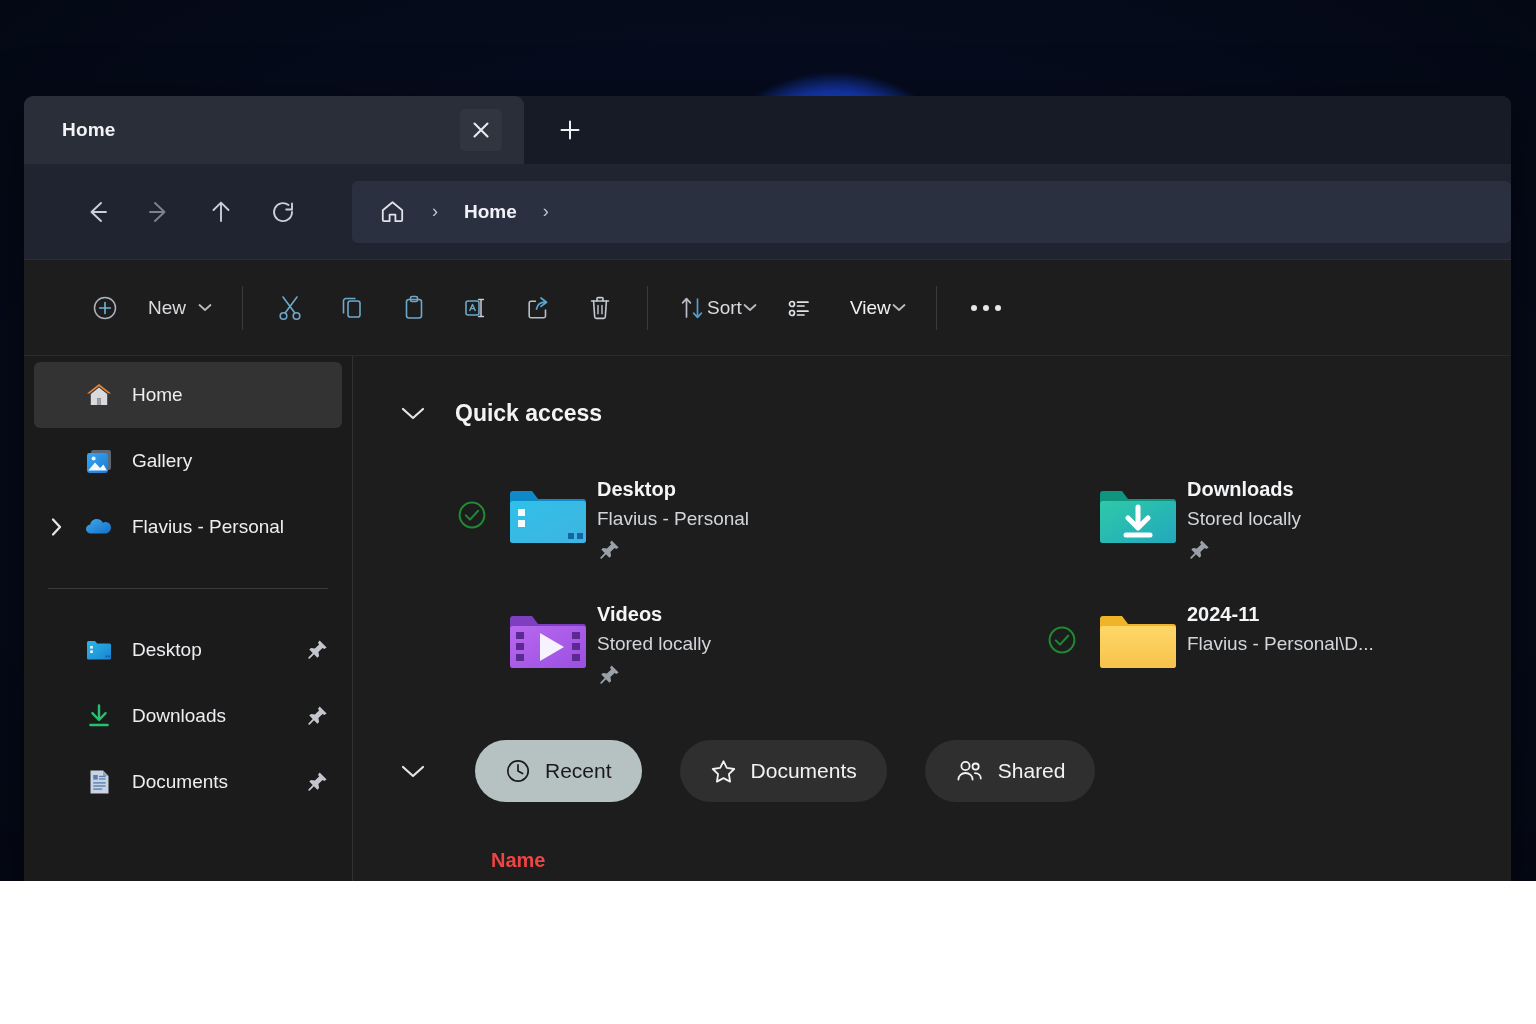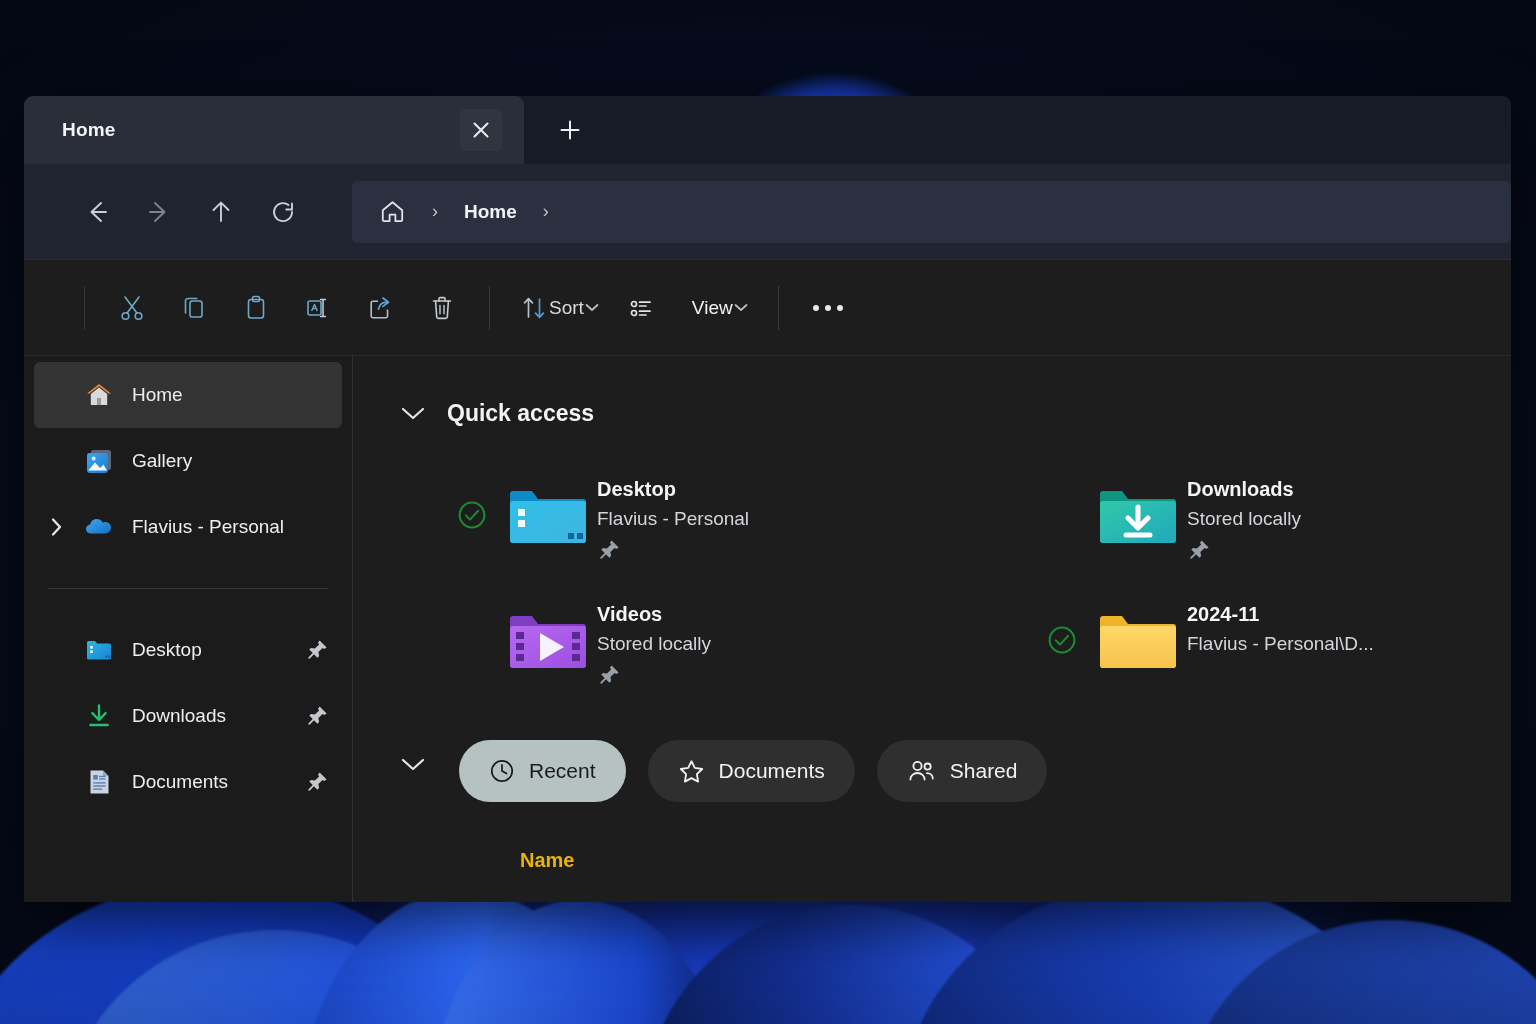--- a/index.html
+++ b/index.html
@@ -9,21 +9,21 @@
     width: 1536px;
     height: 1024px;
     overflow: hidden;
     font-family: "Liberation Sans", sans-serif;
   }
 
   
   #desktop {
     position: relative;
     width: 1536px;
-    height: 1024px;
+    height: 881px;
     background: #070d1c;
     overflow: hidden;
   }
   .wp-base {
     position: absolute; inset: 0;
     background:
       radial-gradient(ellipse 900px 520px at 52% 112%, #2a62ff 0%, #1b44d8 28%, #0d1f6b 58%, #060c1e 82%),
       linear-gradient(180deg, #0a1124 0%, #070d1e 40%, #050a18 100%);
   }
   
@@ -323,21 +323,21 @@
   .sec-chevron {
     width: 48px; height: 48px;
     display: flex; align-items: center; justify-content: center;
     color: #e3e5e9;
     cursor: pointer;
   }
   .sec-title {
     font-size: 23px;
     font-weight: 700;
     color: #f3f4f6;
-    margin-left: 10px;
+    margin-left: 18px;
   }
 
   .qa-grid {
     display: grid;
     grid-template-columns: 590px 1fr;
     padding-left: 92px;
     margin-top: 22px;
     row-gap: 16px;
   }
   .qa-item {
@@ -387,24 +387,24 @@
   .qa-pin {
     margin-top: 7px;
     height: 26px;
     display: flex;
     align-items: center;
   }
 
   
   .pill-row {
     display: flex;
-    align-items: flex-start;
+    align-items: center;
     padding-left: 36px;
     margin-top: 44px;
-    gap: 0;
+    gap: 16px;
   }
   .pill {
     height: 62px;
     display: flex;
     align-items: center;
     gap: 14px;
     padding: 0 30px;
     border-radius: 31px;
     background: #2f2f2f;
     margin-left: 22px;
@@ -425,23 +425,22 @@
   .col-head {
     margin-top: 36px;
     padding-left: 138px;
     height: 44px;
     display: flex;
     align-items: center;
   }
   .col-name {
     font-size: 20px;
     font-weight: 700;
-    color: #eab308;
-    cursor: pointer;
-    margin-left: 29px;
+    color: #ef4444;
+    cursor: pointer;
   }
 
   svg { color: inherit; }
 </style>
 </head>
 <body>
 
 <div id="desktop">
   <div class="wp-base"></div>
   <div class="wp-dome"></div>
@@ -504,20 +503,34 @@
             <path d="M3.8 12.2 L13.5 4.2 L23.2 12.2 V22 A1.2 1.2 0 0 1 22 23.2 H16.4 V16.6 H10.6 V23.2 H5 A1.2 1.2 0 0 1 3.8 22 Z"></path>
           </svg>
         </div>
         <div class="crumb-sep">›</div>
         <div class="crumb-text">Home</div>
         <div class="crumb-sep">›</div>
       </div>
     </div>
 
     <div class="toolbar">
+      <div class="tb-new">
+        <div class="tb-icon">
+          <svg width="30" height="30" viewBox="0 0 30 30" fill="none" stroke="#aeb3bb" stroke-width="1.5">
+            <circle cx="15" cy="15" r="10.5"></circle>
+            <path d="M15 9.6 V20.4 M9.6 15 H20.4" stroke="#6fb4dd" stroke-width="1.6" stroke-linecap="round"></path>
+          </svg>
+        </div>
+        <span class="tb-new-label">New</span>
+        <span class="chev">
+          <svg width="14" height="9" viewBox="0 0 14 9" fill="none" stroke="currentColor" stroke-width="1.8" stroke-linecap="round" stroke-linejoin="round">
+              <path d="M1.5 2 L7 7 L12.5 2"></path>
+            </svg>
+        </span>
+      </div>
 
       <div class="tb-sep"></div>
 
       <div class="tb-icon">
         <svg width="30" height="30" viewBox="0 0 30 30" fill="none" stroke="#6ea8c9" stroke-width="1.6" stroke-linecap="round" stroke-linejoin="round">
           <path d="M8 4 L19.5 19.5 M22 4 L10.5 19.5"></path>
           <circle cx="8.5" cy="23" r="3.3"></circle>
           <circle cx="21.5" cy="23" r="3.3"></circle>
         </svg>
       </div>

